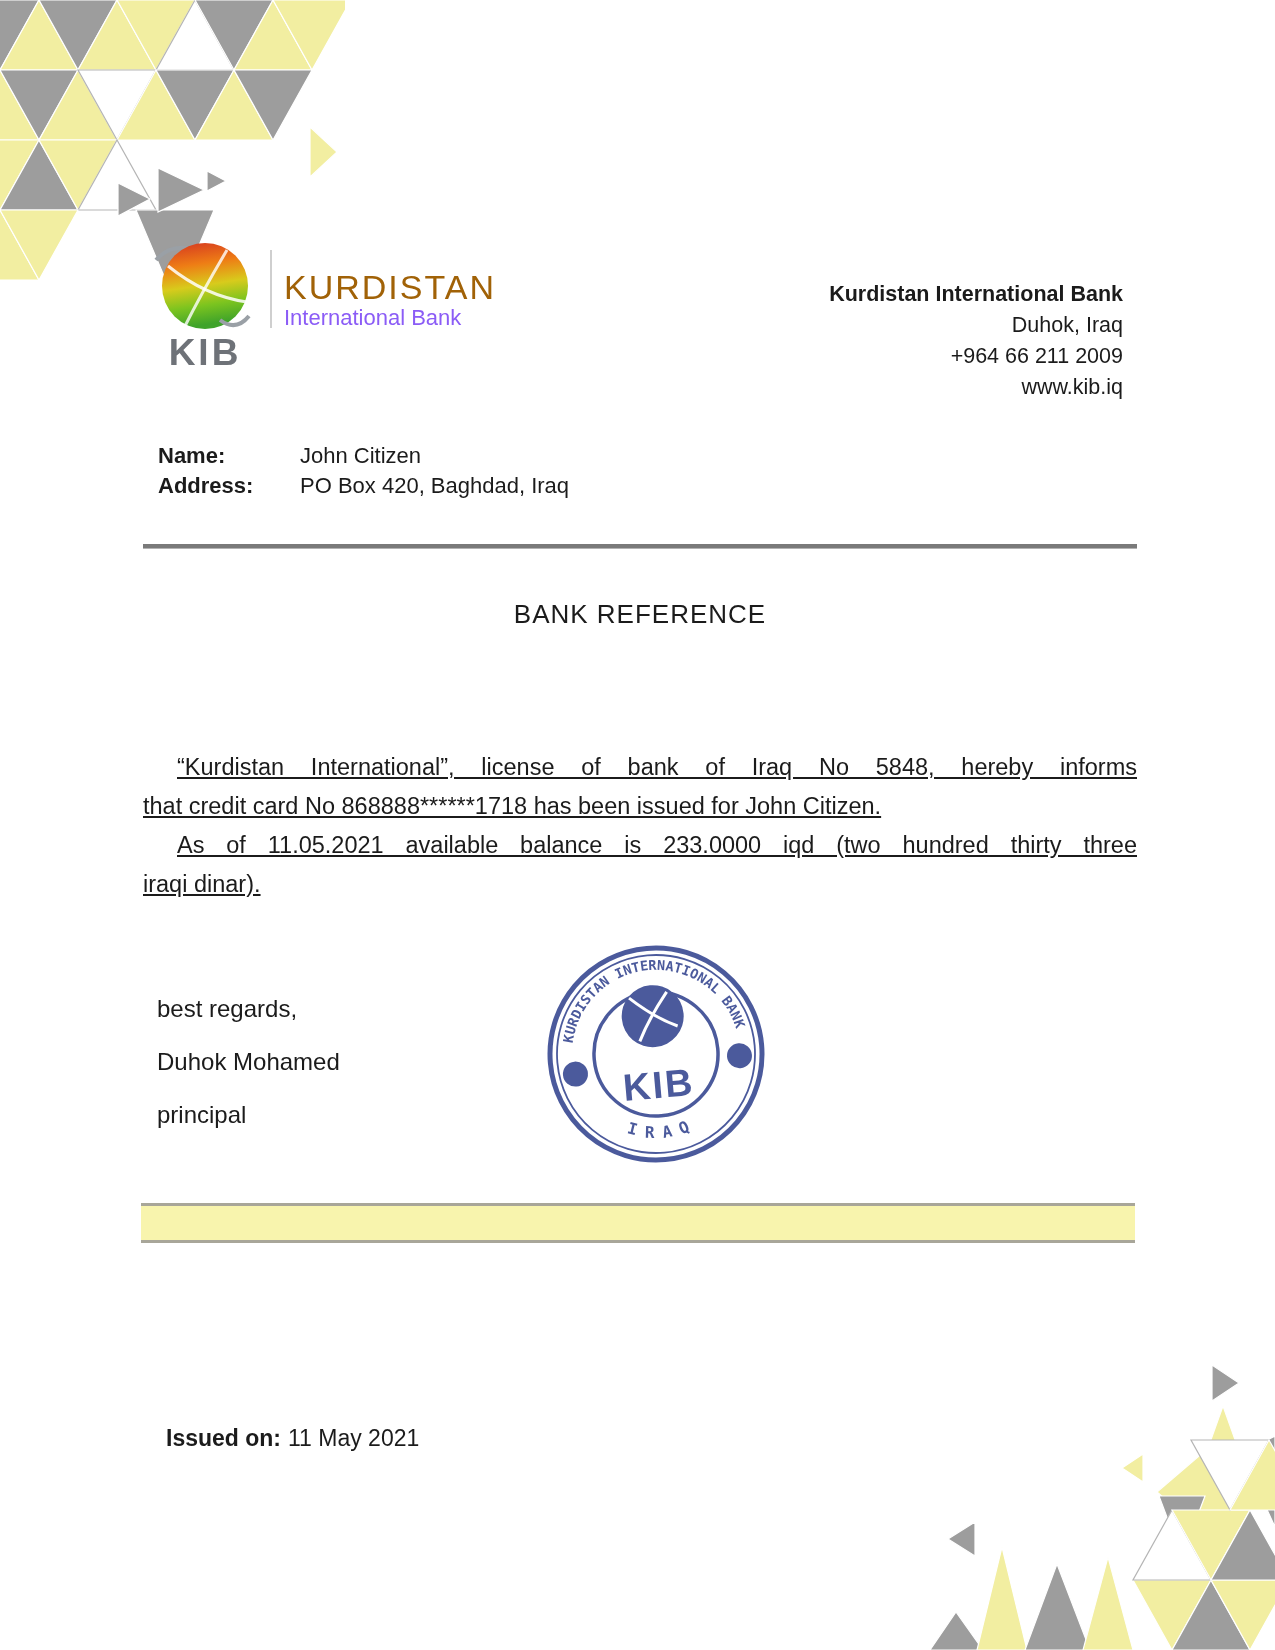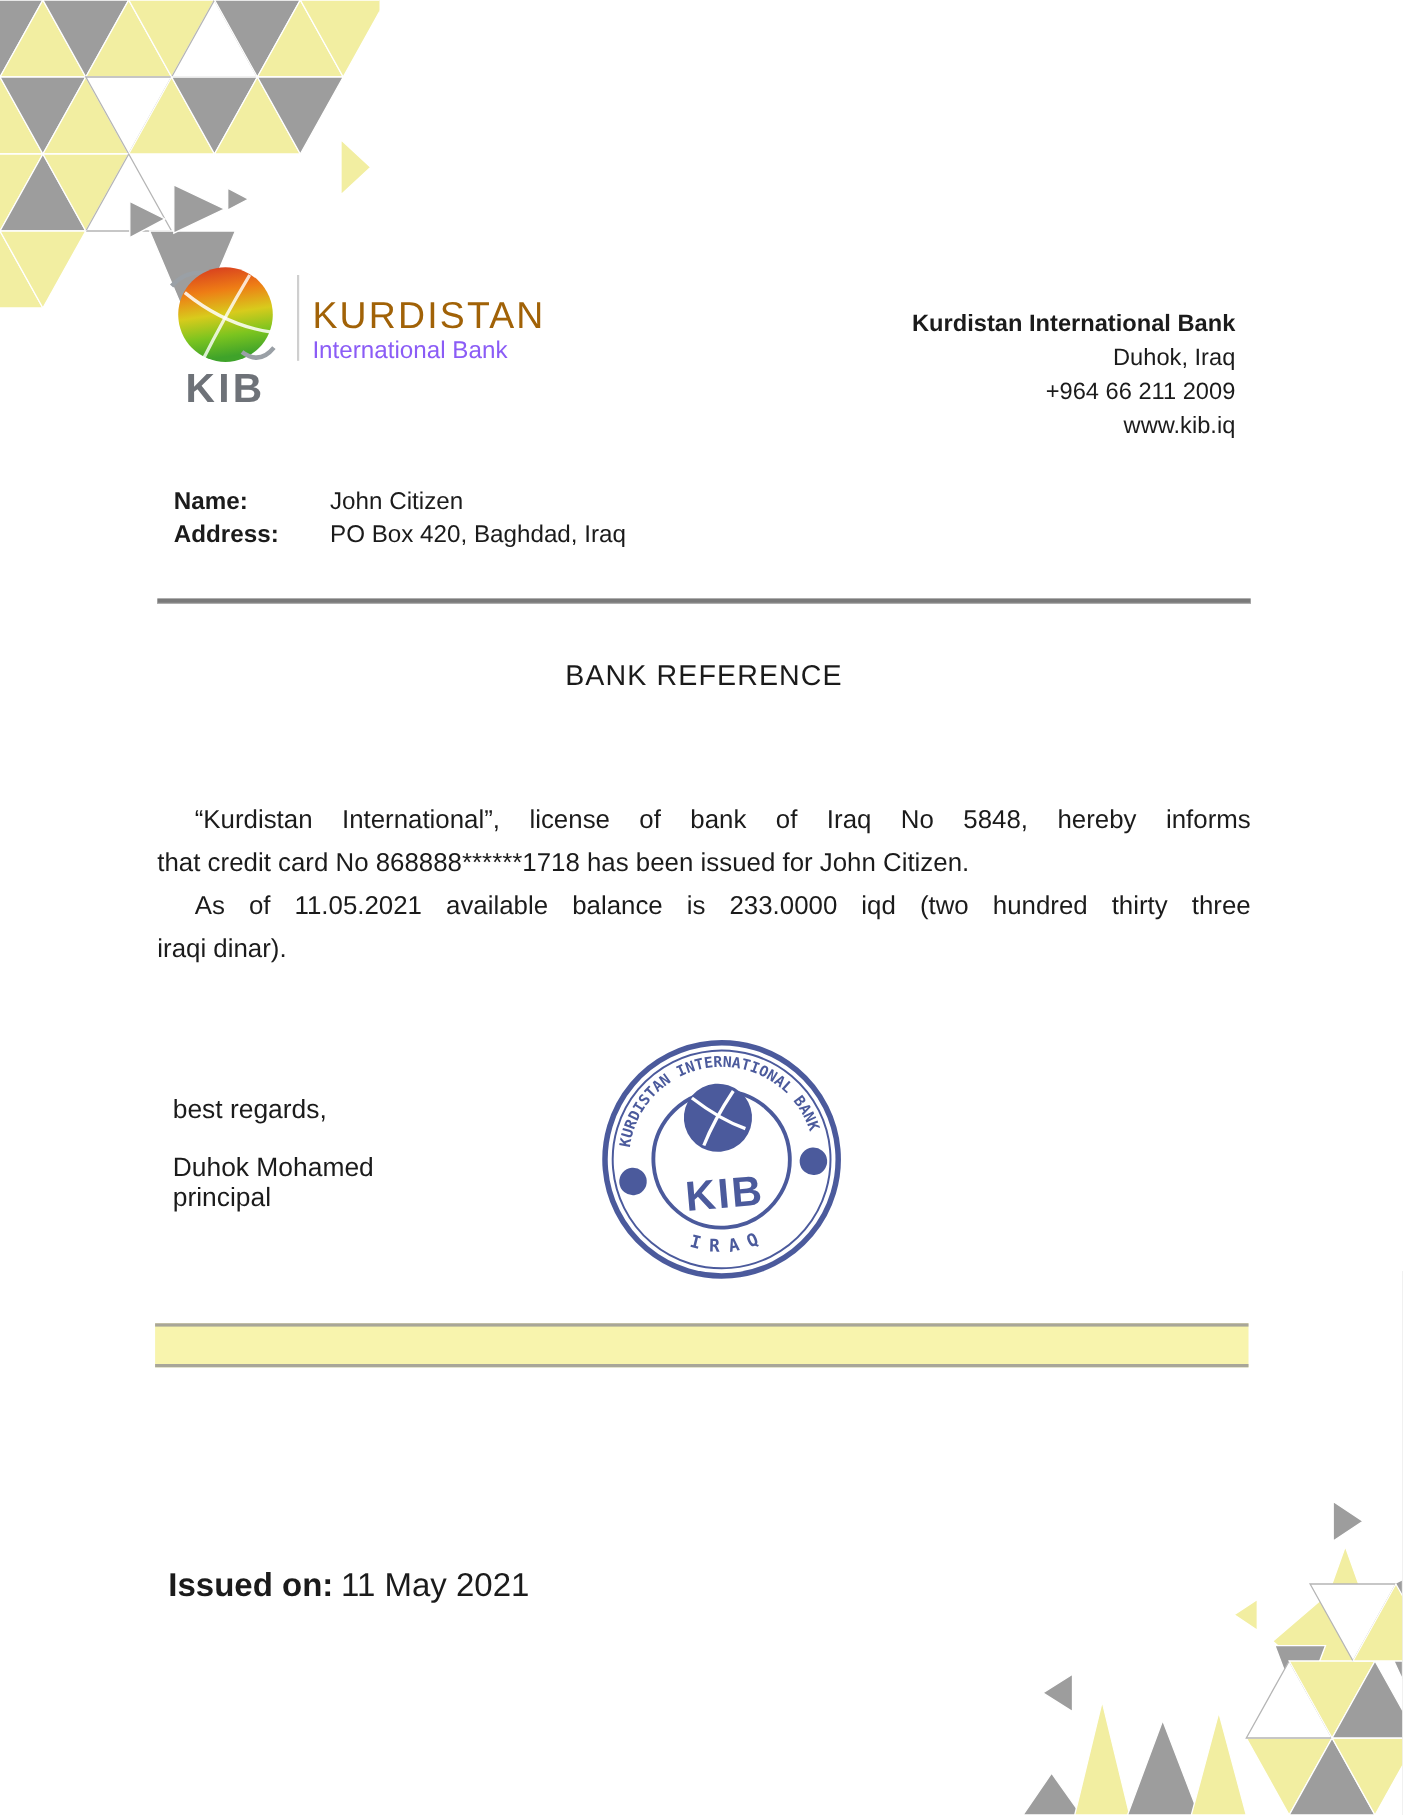--- a/index.html
+++ b/index.html
@@ -38,42 +38,42 @@
   
   .recipient{left:158px;top:441px;font-size:22px;line-height:30px;}
   .recipient .lbl{display:inline-block;width:142px;font-weight:bold;}
 
   .divider{left:143px;top:544px;width:994px;height:4px;background:#7a7a7a;border-bottom:1px solid #b3b3b3;}
 
   .doc-title{left:143px;top:599px;width:994px;text-align:center;
     font-size:26px;font-weight:normal;letter-spacing:1px;}
 
   
-  .body-block{left:143px;top:726px;width:994px;font-size:23.5px;}
+  .body-block{left:143px;top:748px;width:994px;font-size:23.5px;text-decoration:underline;}
   .bline{height:39px;line-height:39px;white-space:nowrap;}
   .bline.wrapok{white-space:normal;}
   .jfull{text-align:justify;text-align-last:justify;white-space:normal;}
   .indent{text-indent:34px;}
 
   
   .sig-block{left:157px;top:995px;font-size:24px;}
   .sig-block div{line-height:27px;}
   .sig-name{margin-top:26px;}
-  .sig-role{}
+  .sig-role{margin-top:26px;}
 
   
   .stamp{left:538px;top:936px;}
 
   
   .yellow-bar{left:141px;top:1203px;width:994px;height:40px;
     box-sizing:border-box;background:#f8f4ad;
     border-top:3px solid #a8a699;border-bottom:3px solid #a8a699;}
 
   
-  .issued{left:153px;top:1425px;font-size:30px;}
+  .issued{left:166px;top:1425px;font-size:23px;}
   .issued .b{font-weight:bold;}
   .issued .d{margin-left:7px;}
 </style>
 </head>
 <body>
 
 <div class="page">
 
   <svg class="abs mosaic-tl" width="345" height="302" viewBox="0 0 345 302">
     <g stroke="#ffffff" stroke-width="1.2">

